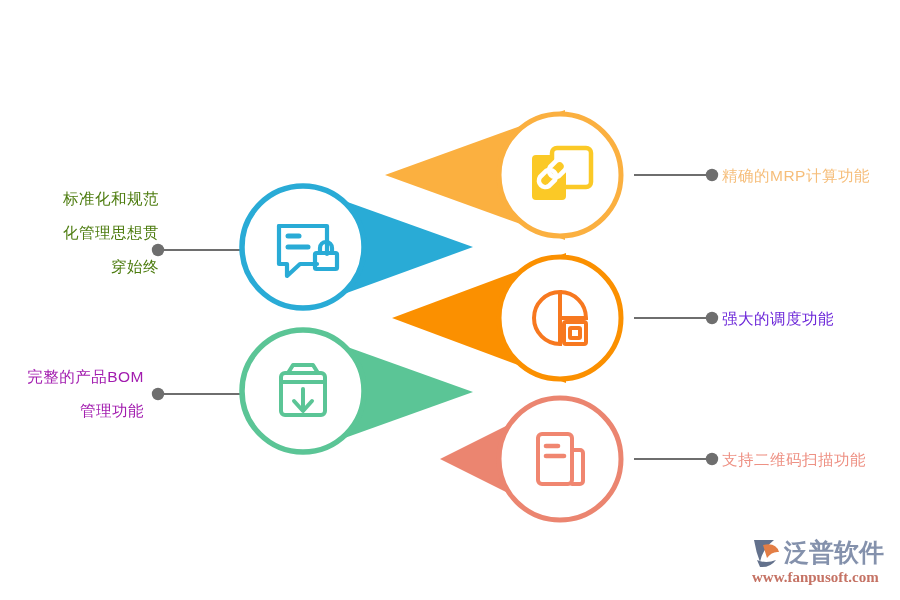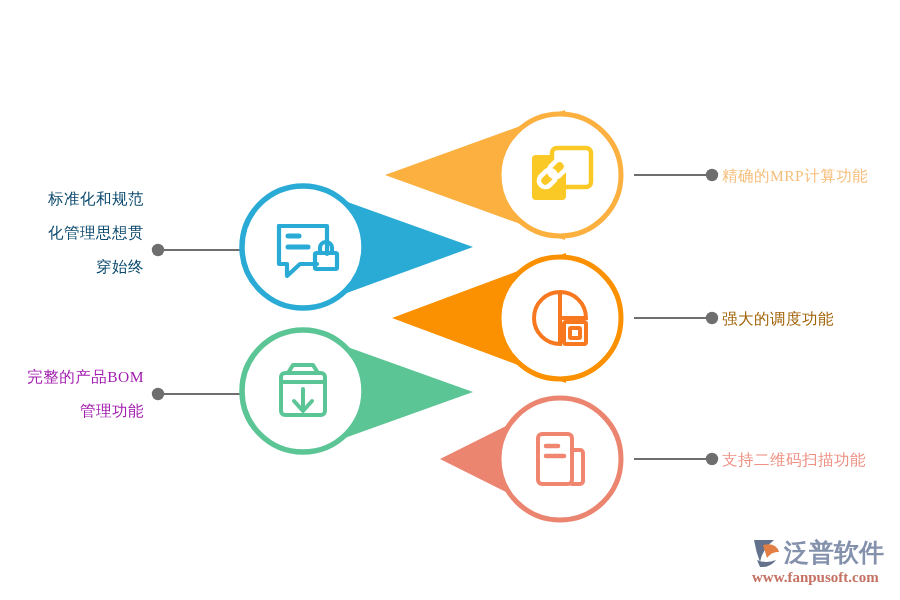--- a/index.html
+++ b/index.html
@@ -10,21 +10,21 @@
     overflow:hidden;
     position:relative;
   }
   #infographic{position:absolute;inset:0;width:900px;height:600px;}
   .label{
     position:absolute;
     font-size:15.5px;
     line-height:34px;
     letter-spacing:0.5px;
     white-space:pre-line;
-    font-family:Liberation Serif, serif;
+    font-family:Liberation Sans, sans-serif;
   }
   .label.left{text-align:right;}
   .label.right{text-align:left;}
   .wm{
     position:absolute;
     right:14px;bottom:6px;
     width:140px;height:74px;
     opacity:.95;
   }
 </style>
@@ -110,30 +110,30 @@
     <circle cx="560" cy="459" r="61" fill="#ffffff" stroke="#EB8570" stroke-width="5"></circle>
     <g fill="none" stroke="#F08670" stroke-width="4" stroke-linecap="round" stroke-linejoin="round">
       <rect x="538" y="434" width="34" height="50" rx="4"></rect>
       <path d="M572 450 h8 a3 3 0 0 1 3 3 v28 a3 3 0 0 1 -3 3 h-8"></path>
       <path d="M546 446 h12" stroke-width="4.6"></path>
       <path d="M546 456 h18" stroke-width="4.6"></path>
     </g>
   </g>
 </svg>
 
-<div class="label left" style="left:14px;top:182px;width:130px;color:#0c4a6e;">标准化和规范
+<div class="label left" style="left:29px;top:182px;width:130px;color:#4d7c0f;">标准化和规范
 化管理思想贯
 穿始终</div>
 
 <div class="label left" style="left:4px;top:360px;width:140px;color:#a21caf;">完整的产品BOM
 管理功能</div>
 
 <div class="label right" style="left:722px;top:159px;width:175px;color:#F6BE7A;">精确的MRP计算功能</div>
 
-<div class="label right" style="left:722px;top:302px;width:175px;color:#a16207;">强大的调度功能</div>
+<div class="label right" style="left:722px;top:302px;width:175px;color:#6d28d9;">强大的调度功能</div>
 
 <div class="label right" style="left:722px;top:443px;width:180px;color:#EE9184;">支持二维码扫描功能</div>
 
 <svg class="wm" viewBox="0 0 140 74">
   <g>
     <path d="M8 20 L28 20 Q16 30 14 42 Q10 32 8 20 Z" fill="#5B6A86"></path>
     <path d="M17 25 Q30 22 33 32 Q26 31 21 38 Z" fill="#E2783C"></path>
     <path d="M11 40 Q20 44 30 40 Q24 48 14 47 Z" fill="#5B6A86"></path>
   </g>
   <text x="38" y="41" font-family="'Liberation Sans','DejaVu Sans',sans-serif" font-size="25" font-weight="bold" fill="#7E8CA8">泛普软件</text>

